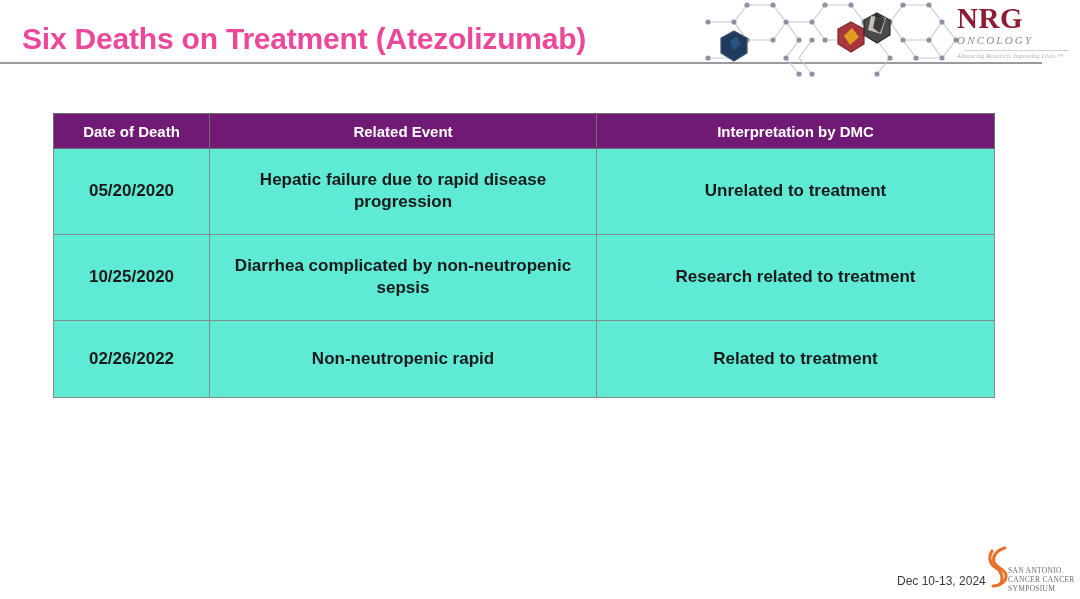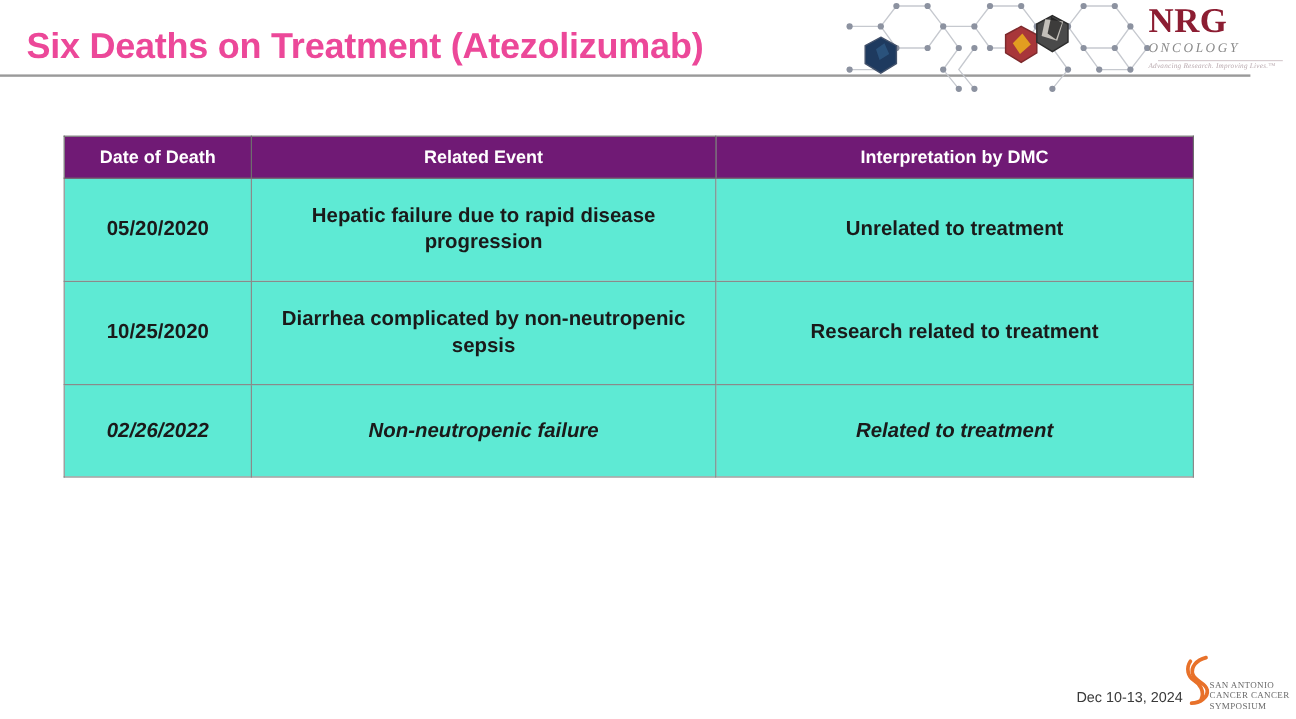--- a/index.html
+++ b/index.html
@@ -121,21 +121,21 @@
   }
   #deaths-table td.cell-event,
   #deaths-table td.cell-interp {
     text-align: center;
     padding: 20px 12px;
   }
   #deaths-table tr.r0 td { height: 40px; }
   #deaths-table tr.r1 td { height: 40px; }
   #deaths-table tr.r2 td { height: 62px; }
   #deaths-table tr.r3 td { height: 56px; }
-  #deaths-table tr.r4 td { height: 36px; font-style: italic; }
+  #deaths-table tr.r4 td { height: 36px; }
   #deaths-table tr.r5 td { height: 48px; }
 
   sup { font-size: 0.68em; vertical-align: super; line-height: 0; }
 
   
   #footer-date {
     position: absolute;
     left: 897px;
     top: 574px;
     font-size: 12px;
@@ -258,21 +258,21 @@
       <td class="cell-event">Hepatic failure due to rapid disease progression</td>
       <td class="cell-interp">Unrelated to treatment</td>
     </tr>
     <tr class="r1">
       <td class="cell-date">10/25/2020</td>
       <td class="cell-event">Diarrhea complicated by non-neutropenic sepsis</td>
       <td class="cell-interp">Research related to treatment</td>
     </tr>
     <tr class="r4">
       <td class="cell-date">02/26/2022</td>
-      <td class="cell-event">Non-neutropenic failure</td>
+      <td class="cell-event">Non-neutropenic rapid</td>
       <td class="cell-interp">Related to treatment</td>
     </tr>
   </tbody>
 </table>
 
 <div id="footer-date">Dec 10-13, 2024</div>
 
 <div id="sabcs-logo">
   <svg class="sabcs-mark" viewBox="0 0 26 44" xmlns="http://www.w3.org/2000/svg">
     <path d="M19 3 C11 5 6 11 8 17 C10 23 19 24 20 30 C21 36 14 41 7 41" fill="none" stroke="#e8712a" stroke-width="3.1" stroke-linecap="round"></path>

